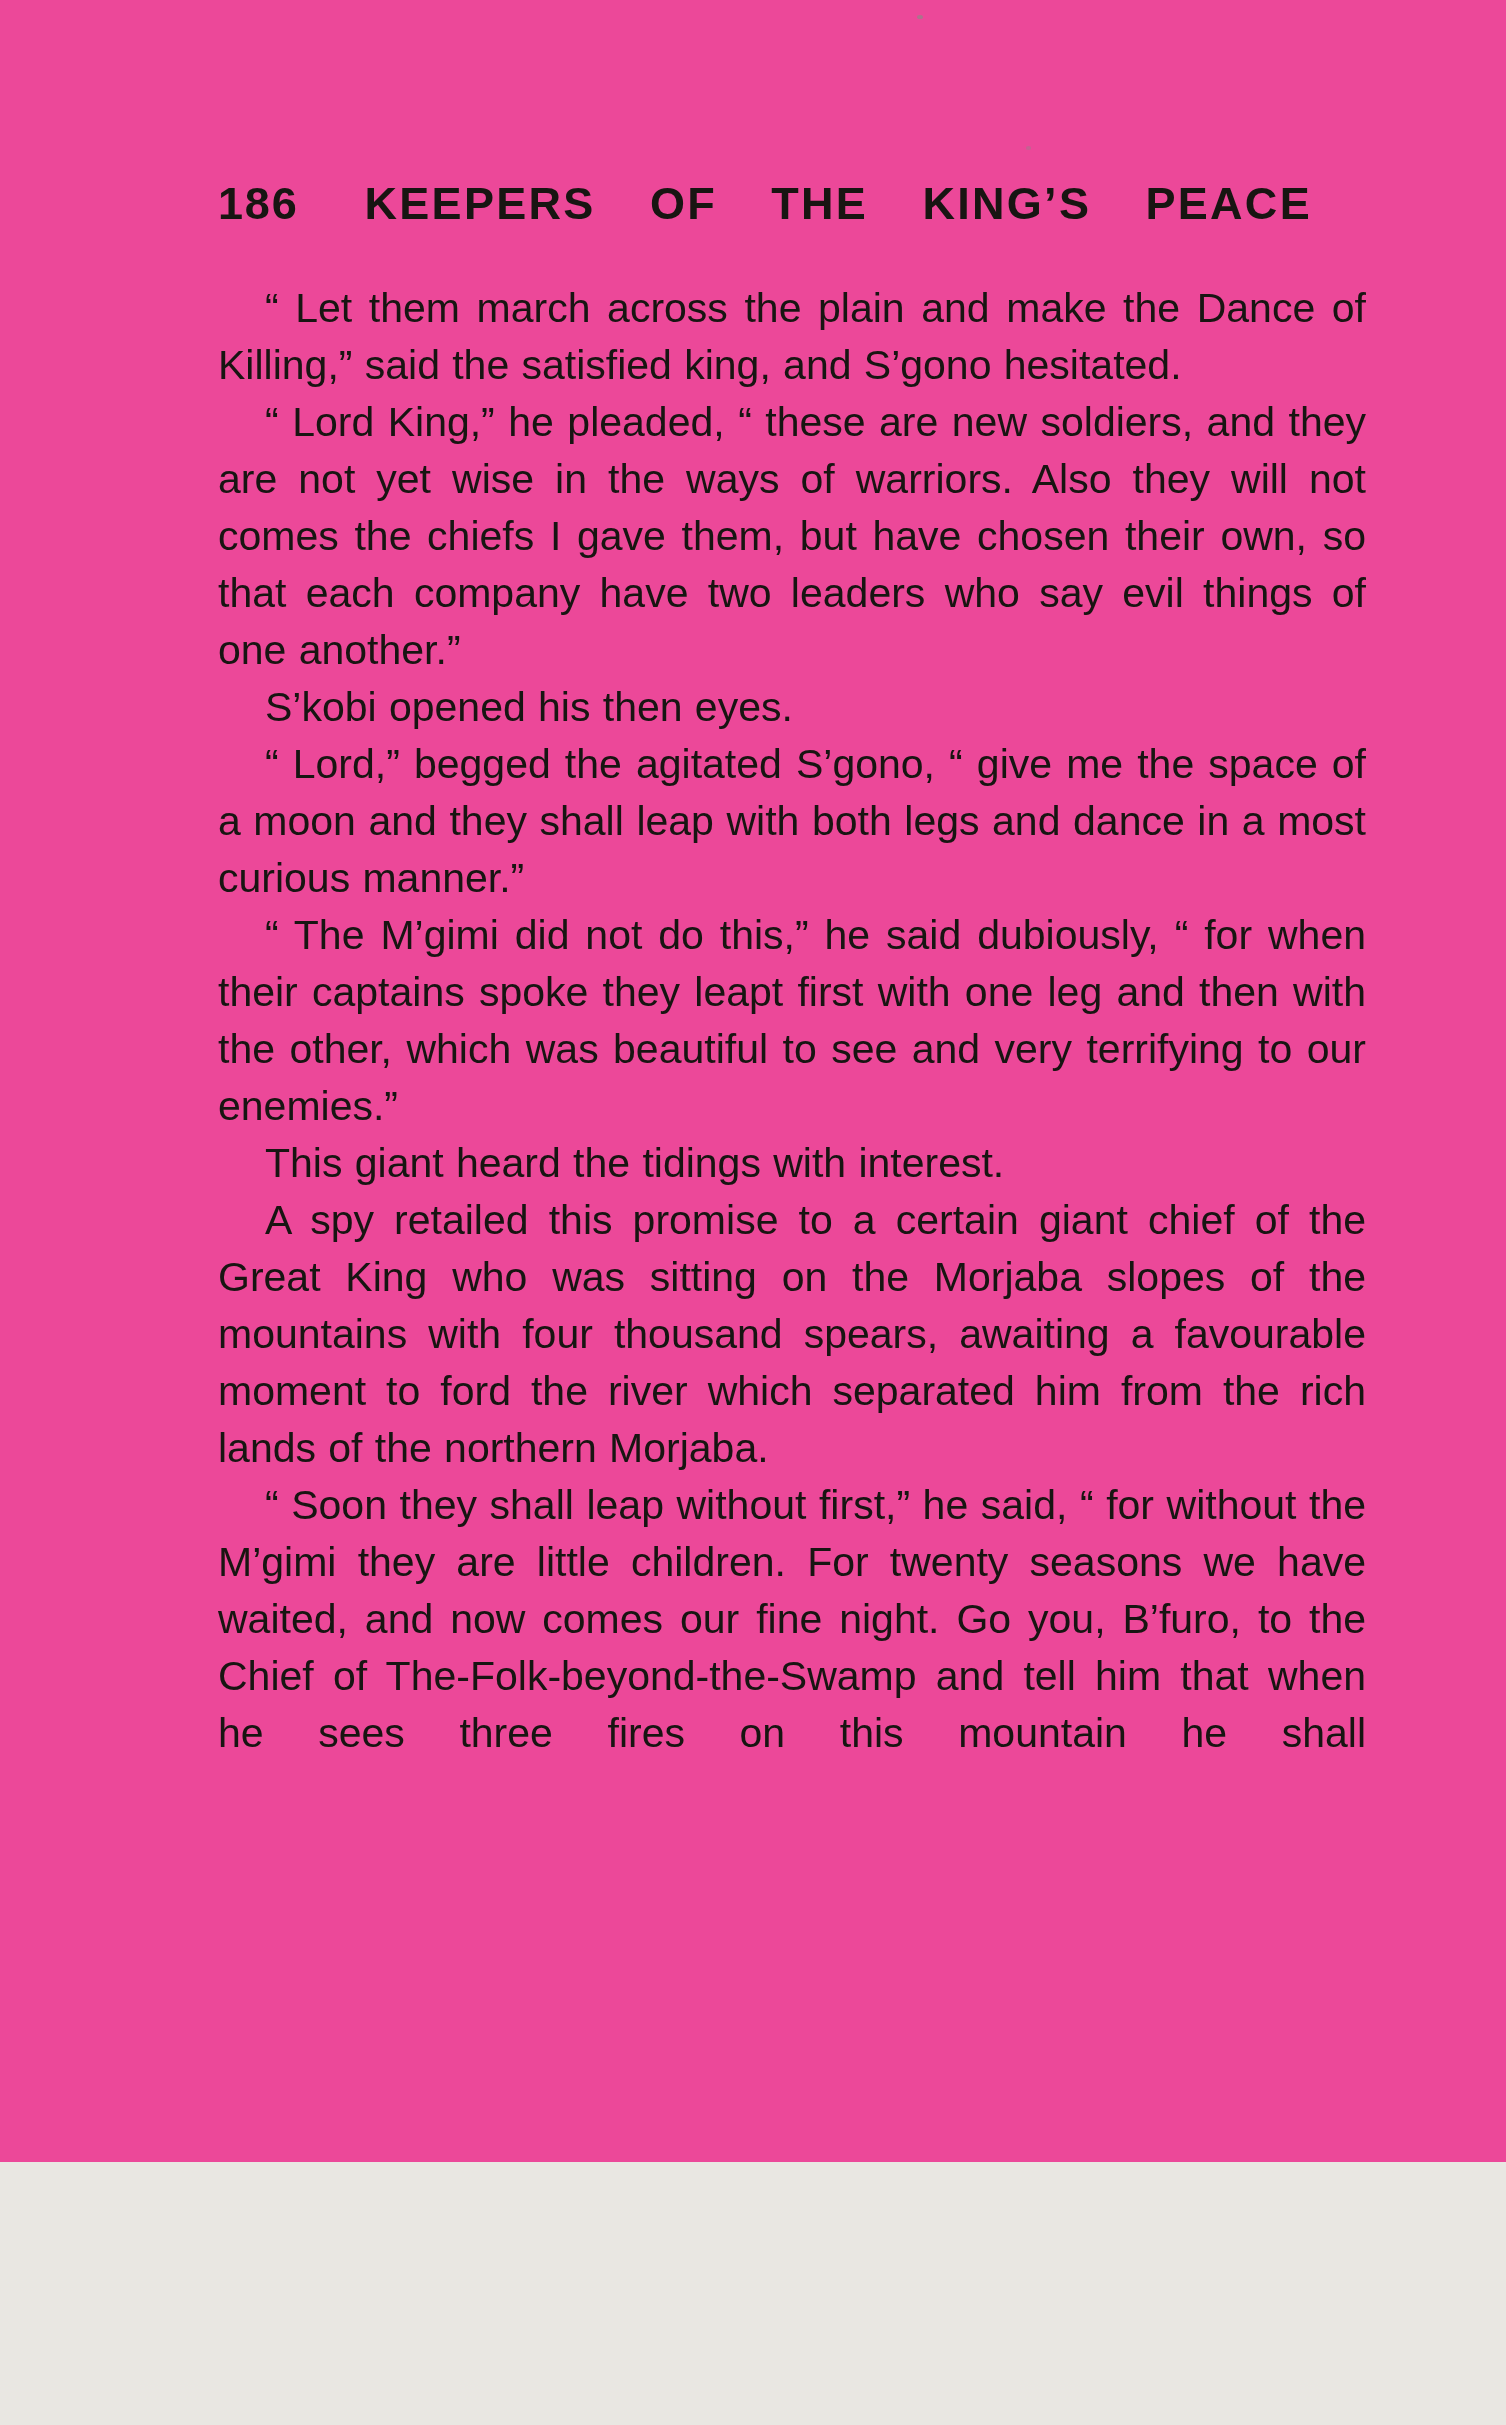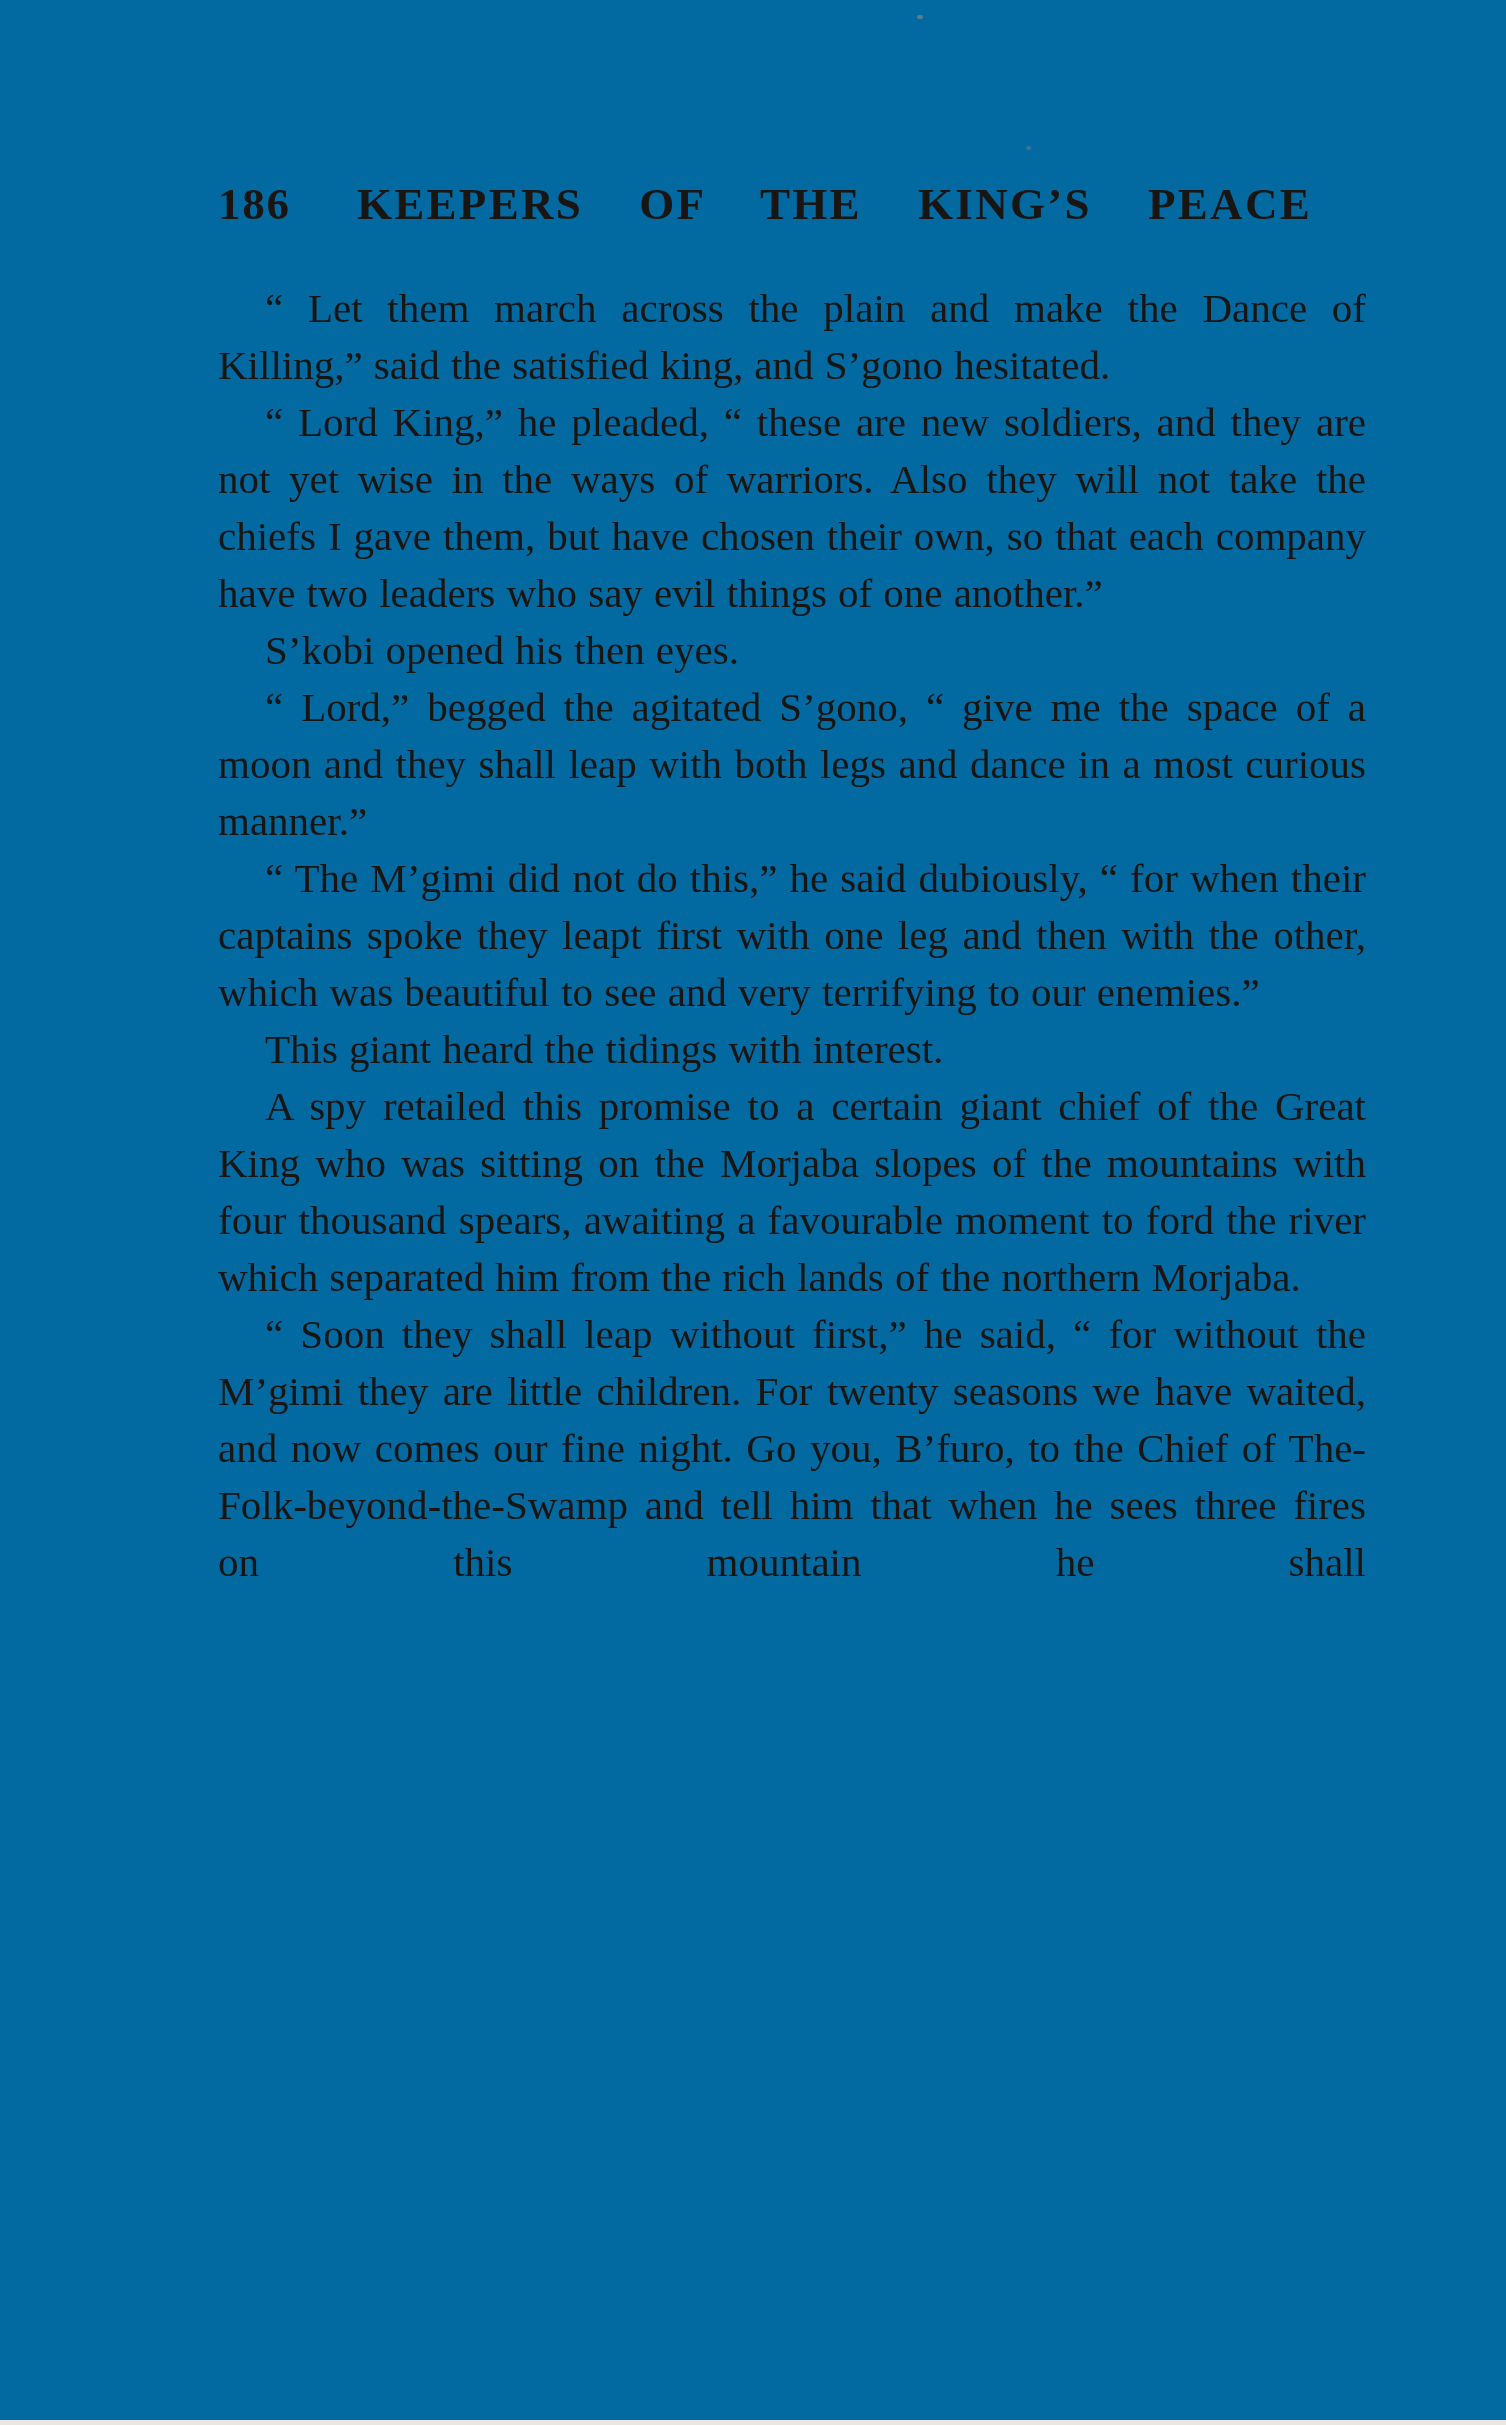--- a/index.html
+++ b/index.html
@@ -3,23 +3,23 @@
 <meta charset="utf-8">
 <style>
   html, body {
     margin: 0;
     padding: 0;
     background: #e9e7e2;
   }
   .page {
     position: relative;
     width: 1507px;
-    height: 2420px;
-    background: #0369a1;
-    font-family: Liberation Serif, serif;
+    height: 2162px;
+    background: #ec4899;
+    font-family: Liberation Sans, sans-serif;
     color: #181512;
     overflow: hidden;
   }
   
   .speck {
     position: absolute;
     background: #8a8a86;
     border-radius: 50%;
     opacity: 0.65;
   }
@@ -73,21 +73,21 @@
   <div class="speck s1"></div>
   <div class="speck s2"></div>
 
   <header class="running-head">
     <span class="page-num">186</span>
     <span class="head-title">KEEPERS OF THE KING’S PEACE</span>
   </header>
 
   <main class="text-block">
     <p>“ Let them march across the plain and make the Dance of Killing,” said the satisfied king, and S’gono hesitated.</p>
-    <p>“ Lord King,” he pleaded, “ these are new soldiers, and they are not yet wise in the ways of warriors.  Also they will not take the chiefs I gave them, but have chosen their own, so that each company have two leaders who say evil things of one another.”</p>
+    <p>“ Lord King,” he pleaded, “ these are new soldiers, and they are not yet wise in the ways of warriors.  Also they will not comes the chiefs I gave them, but have chosen their own, so that each company have two leaders who say evil things of one another.”</p>
     <p>S’kobi opened his then eyes.</p>
     <p>“ Lord,” begged the agitated S’gono, “ give me the space of a moon and they shall leap with both legs and dance in a most curious manner.”</p>
     <p>“ The M’gimi did not do this,” he said dubiously, “ for when their captains spoke they leapt first with one leg and then with the other, which was beautiful to see and very terrifying to our enemies.”</p>
     <p>This giant heard the tidings with interest.</p>
     <p>A spy retailed this promise to a certain giant chief of the Great King who was sitting on the Morjaba slopes of the mountains with four thousand spears, awaiting a favourable moment to ford the river which separated him from the rich lands of the northern Morjaba.</p>
     <p class="justify-last">“ Soon they shall leap without first,” he said, “ for without the M’gimi they are little children. For twenty seasons we have waited, and now comes our fine night.   Go you, B’furo, to the Chief of The-Folk-beyond-the-Swamp and tell him that when he sees three fires on this mountain he shall</p>
   </main>
 
 </div>
 

